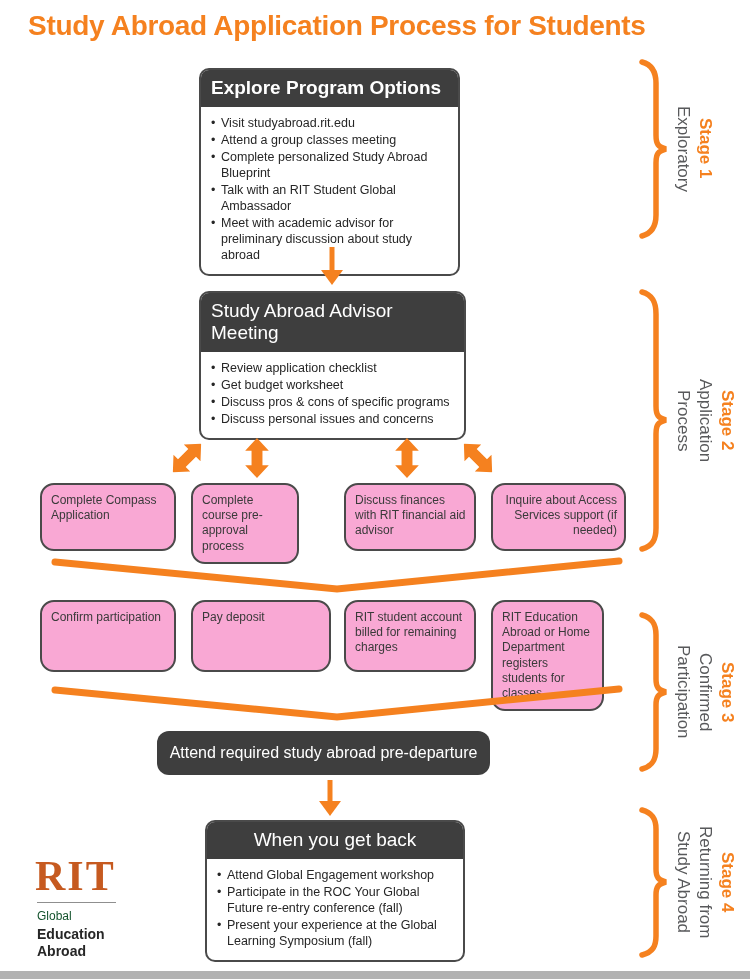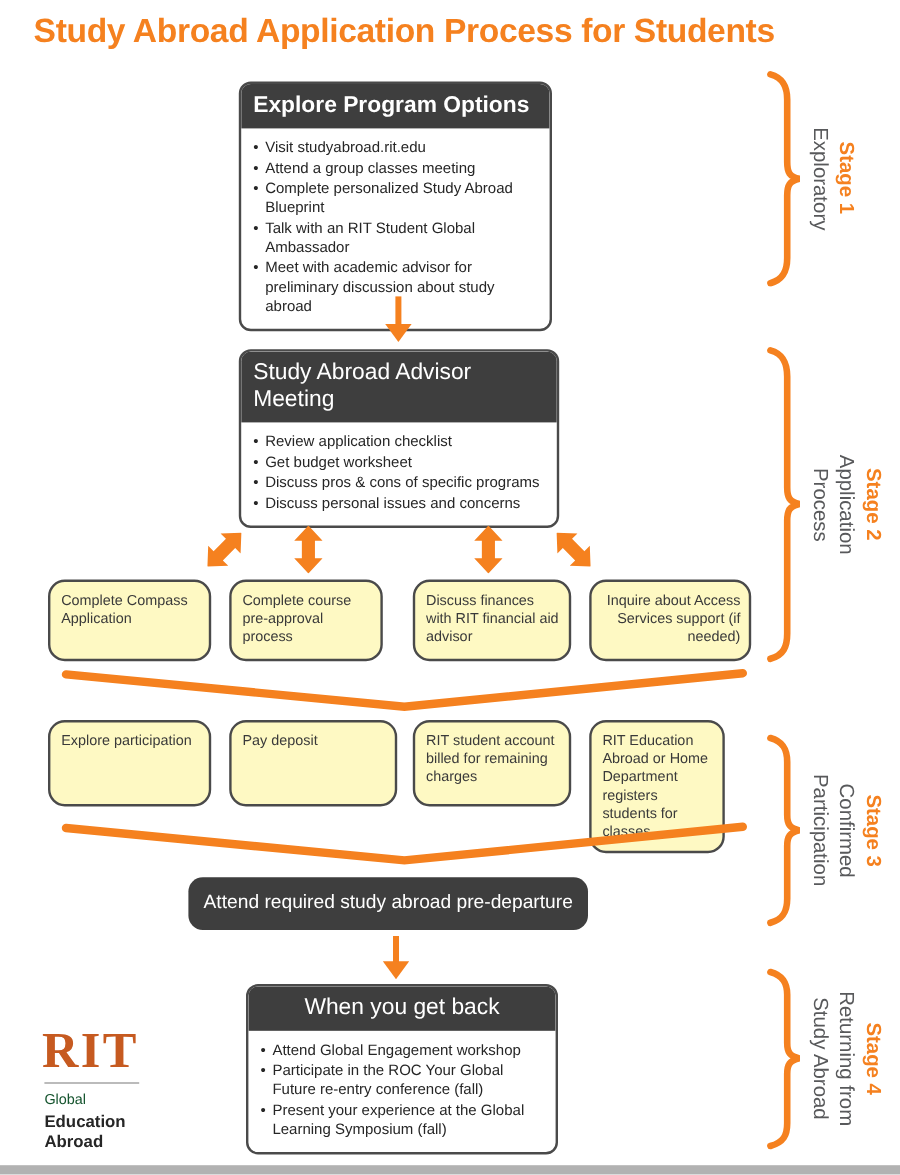--- a/index.html
+++ b/index.html
@@ -24,21 +24,21 @@
   .hd-center { text-align:center; }
   .flow-box ul { list-style:none; padding:8px 8px 10px 9px; }
   .flow-box li {
     position:relative; padding-left:11px; font-size:12.5px; line-height:1.28; color:#262626;
     margin-bottom:1px;
   }
   .flow-box li::before { content:"•"; position:absolute; left:1px; top:0; color:#262626; }
 
   
   .small-box {
-    position:absolute; background:#fef9c3; border:2px solid #4A4A4A; border-radius:14px;
+    position:absolute; background:#f9a8d4; border:2px solid #4A4A4A; border-radius:14px;
     padding:8px 7px 8px 9px; font-size:12px; line-height:1.27; color:#3A3A3A;
   }
 
   
   .pill {
     position:absolute; left:157px; top:731px; width:333px; height:44px;
     background:#3E3E3E; border-radius:12px; color:#fff; font-size:16px;
     display:flex; align-items:center; justify-content:center; text-align:center;
   }
 
@@ -117,29 +117,29 @@
         <polygon points="13,0 26,14 19,14 19,30 26,30 13,44 0,30 7,30 7,14 0,14" fill="#F5811F"></polygon>
       </svg>
   </div>
   <div class="darrow-wrap rot-45" style="left:456px; top:436px;">
     <svg width="24" height="40" viewBox="0 0 26 44">
         <polygon points="13,0 26,14 19,14 19,30 26,30 13,44 0,30 7,30 7,14 0,14" fill="#F5811F"></polygon>
       </svg>
   </div>
 
   <div class="small-box" style="left:40px;  top:483px; width:136px; min-height:68px;">Complete Compass Application</div>
-  <div class="small-box" style="left:191px; top:483px; width:128px; min-height:68px;">Complete course pre-approval process</div>
+  <div class="small-box" style="left:191px; top:483px; width:108px; min-height:68px;">Complete course pre-approval process</div>
   <div class="small-box" style="left:344px; top:483px; width:132px; min-height:68px;">Discuss finances with RIT financial aid advisor</div>
   <div class="small-box" style="left:491px; top:483px; width:135px; min-height:68px;text-align:right;">Inquire about Access Services support (if needed)</div>
 
   <svg class="abs" style="left:48px; top:556px;" width="578" height="40" viewBox="0 0 578 40">
     <polyline points="7,6 289,33 571,5" fill="none" stroke="#F5811F" stroke-width="7" stroke-linecap="round" stroke-linejoin="miter"></polyline>
   </svg>
 
-  <div class="small-box" style="left:40px;  top:600px; width:136px; min-height:72px;">Explore participation</div>
+  <div class="small-box" style="left:40px;  top:600px; width:136px; min-height:72px;">Confirm participation</div>
   <div class="small-box" style="left:191px; top:600px; width:140px; min-height:72px;">Pay deposit</div>
   <div class="small-box" style="left:344px; top:600px; width:132px; min-height:72px;">RIT student account billed for remaining charges</div>
   <div class="small-box" style="left:491px; top:600px; width:113px; min-height:72px;">RIT Education Abroad or Home Department registers students for classes</div>
 
   <svg class="abs" style="left:48px; top:684px;" width="578" height="40" viewBox="0 0 578 40">
     <polyline points="7,6 289,33 571,5" fill="none" stroke="#F5811F" stroke-width="7" stroke-linecap="round" stroke-linejoin="miter"></polyline>
   </svg>
 
   <div class="pill">Attend required study abroad pre-departure</div>
 

